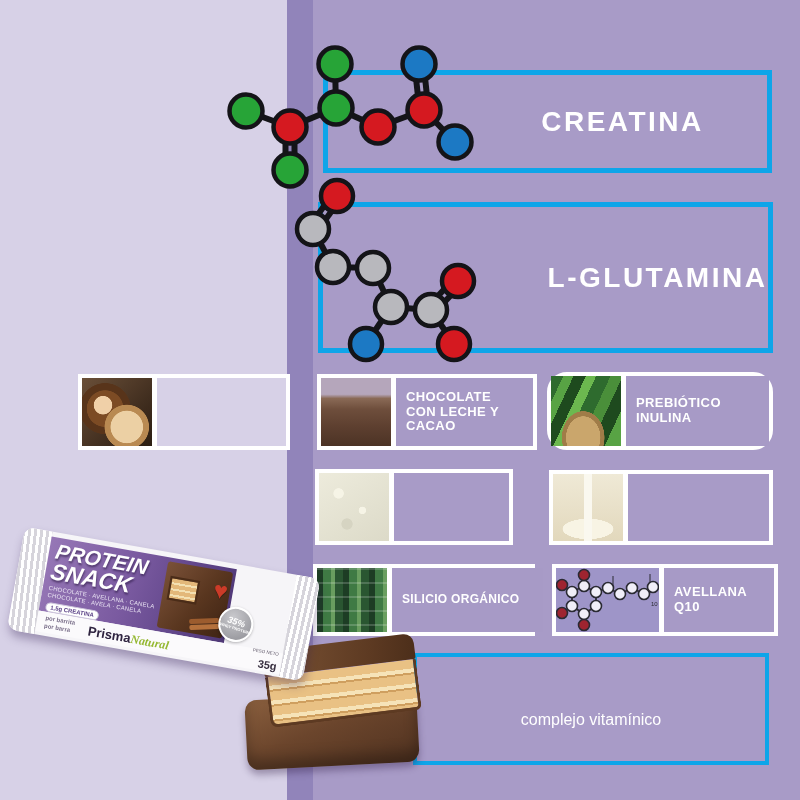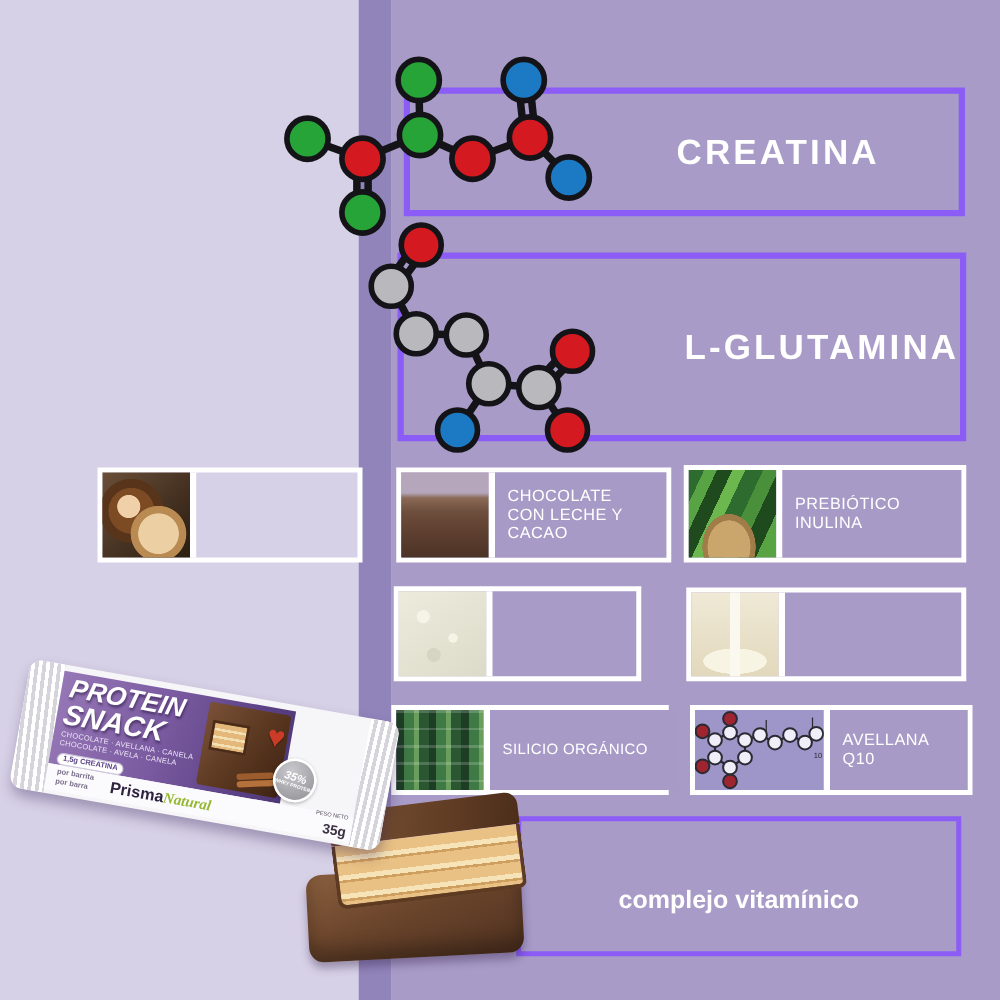--- a/index.html
+++ b/index.html
@@ -3,40 +3,40 @@
 <meta charset="utf-8">
 <style>
   html,body{margin:0;padding:0;}
   body{width:800px;height:800px;position:relative;overflow:hidden;
        font-family:"Liberation Sans", sans-serif;background:#d7d1e7;}
   
   .bg-right{position:absolute;left:313px;top:0;width:487px;height:800px;background:#a89bc7;}
   .bg-strip{position:absolute;left:287px;top:0;width:26px;height:800px;background:#9184ba;}
 
   
-  .panel{position:absolute;border:5px solid #8b5cf6;box-sizing:border-box;
+  .panel{position:absolute;border:5px solid #0ea5e9;box-sizing:border-box;
          display:flex;align-items:center;justify-content:center;}
   #creatina-panel{left:323px;top:70px;width:449px;height:103px;}
   #glutamina-panel{left:318px;top:202px;width:455px;height:151px;text-align:center;}
   .panel-label{color:#ffffff;font-weight:800;font-size:28px;letter-spacing:2.5px;}
   #creatina-panel .panel-label{transform:translateX(75px);}
   #glutamina-panel .panel-label{transform:translateX(112px);}
 
   
   #molecule-overlay{position:absolute;left:0;top:0;width:800px;height:800px;pointer-events:none;z-index:4;}
 
   
   .card{position:absolute;border:4px solid #ffffff;box-sizing:border-box;display:flex;}
   .card .photo{flex:0 0 70px;border-right:5px solid #ffffff;}
-  .card .lbl{flex:1;background:#a79ac6;color:#ffffff;font-weight:400;font-size:13px;
+  .card .lbl{flex:1;background:#a79ac6;color:#ffffff;font-weight:700;font-size:13px;
              line-height:1.15;letter-spacing:.4px;display:flex;align-items:center;
              padding:4px 24px 4px 10px;}
   #card-avellanas {left:78px; top:374px;width:212px;height:76px;}
   #card-chocolate {left:317px;top:374px;width:220px;height:76px;}
-  #card-prebiotico{left:547px;top:372px;width:226px;height:78px;}
+  #card-prebiotico{left:547px;top:372px;width:226px;height:78px;border-radius:20px;}
   #card-leche     {left:315px;top:469px;width:198px;height:76px;}
   #card-proteina  {left:549px;top:470px;width:224px;height:75px;}
   #card-silicio   {left:313px;top:564px;width:222px;height:72px;}
   #card-coenzima  {left:552px;top:564px;width:226px;height:72px;}
   #card-silicio .lbl{font-size:12px;white-space:nowrap;letter-spacing:.3px;}
   #card-coenzima .photo{flex:0 0 103px;background:#9e95c8;position:relative;}
   #card-coenzima .photo svg{position:absolute;inset:0;}
 
   
   .photo-hazelnuts{background:
@@ -58,21 +58,21 @@
     radial-gradient(ellipse 62% 26% at 50% 82%, #f8f4e4 0 58%, rgba(0,0,0,0) 59%),
     linear-gradient(180deg,#efe9d6,#e2d8bc);}
   .photo-horsetail{background:
     repeating-linear-gradient(180deg, rgba(255,255,255,.18) 0 2px, rgba(0,0,0,0) 2px 14px),
     repeating-linear-gradient(90deg,#1d3d24 0 6px,#3f7a44 6px 14px,#699e5f 14px 18px,#2a5631 18px 26px);}
 
   
   #vitamin-panel{left:413px;top:653px;width:356px;height:112px;border-width:4px;
                  flex-direction:column;text-align:center;color:#fff;}
   #vitamin-panel div{line-height:1.18;}
-  .vit1{font-size:20px;font-weight:700;margin-top:23px;}
+  .vit1{font-size:16px;font-weight:400;margin-top:23px;}
   .vit2{font-size:24px;font-weight:800;letter-spacing:.5px;}
   .vit3{font-size:24px;font-weight:800;}
 
   
   #product-bar{position:absolute;left:16px;top:526px;width:300px;height:104px;z-index:6;
                transform:rotate(10deg);transform-origin:0 50%;}
   .bar-body{position:absolute;inset:0;background:#f6f5f8;border-radius:10px;overflow:hidden;
             box-shadow:2px 6px 10px rgba(50,30,80,.35);}
   .end-left{position:absolute;left:0;top:0;bottom:0;width:28px;
             background:repeating-linear-gradient(87deg,#ffffff 0 3px,#d6d4db 3px 6px);}

